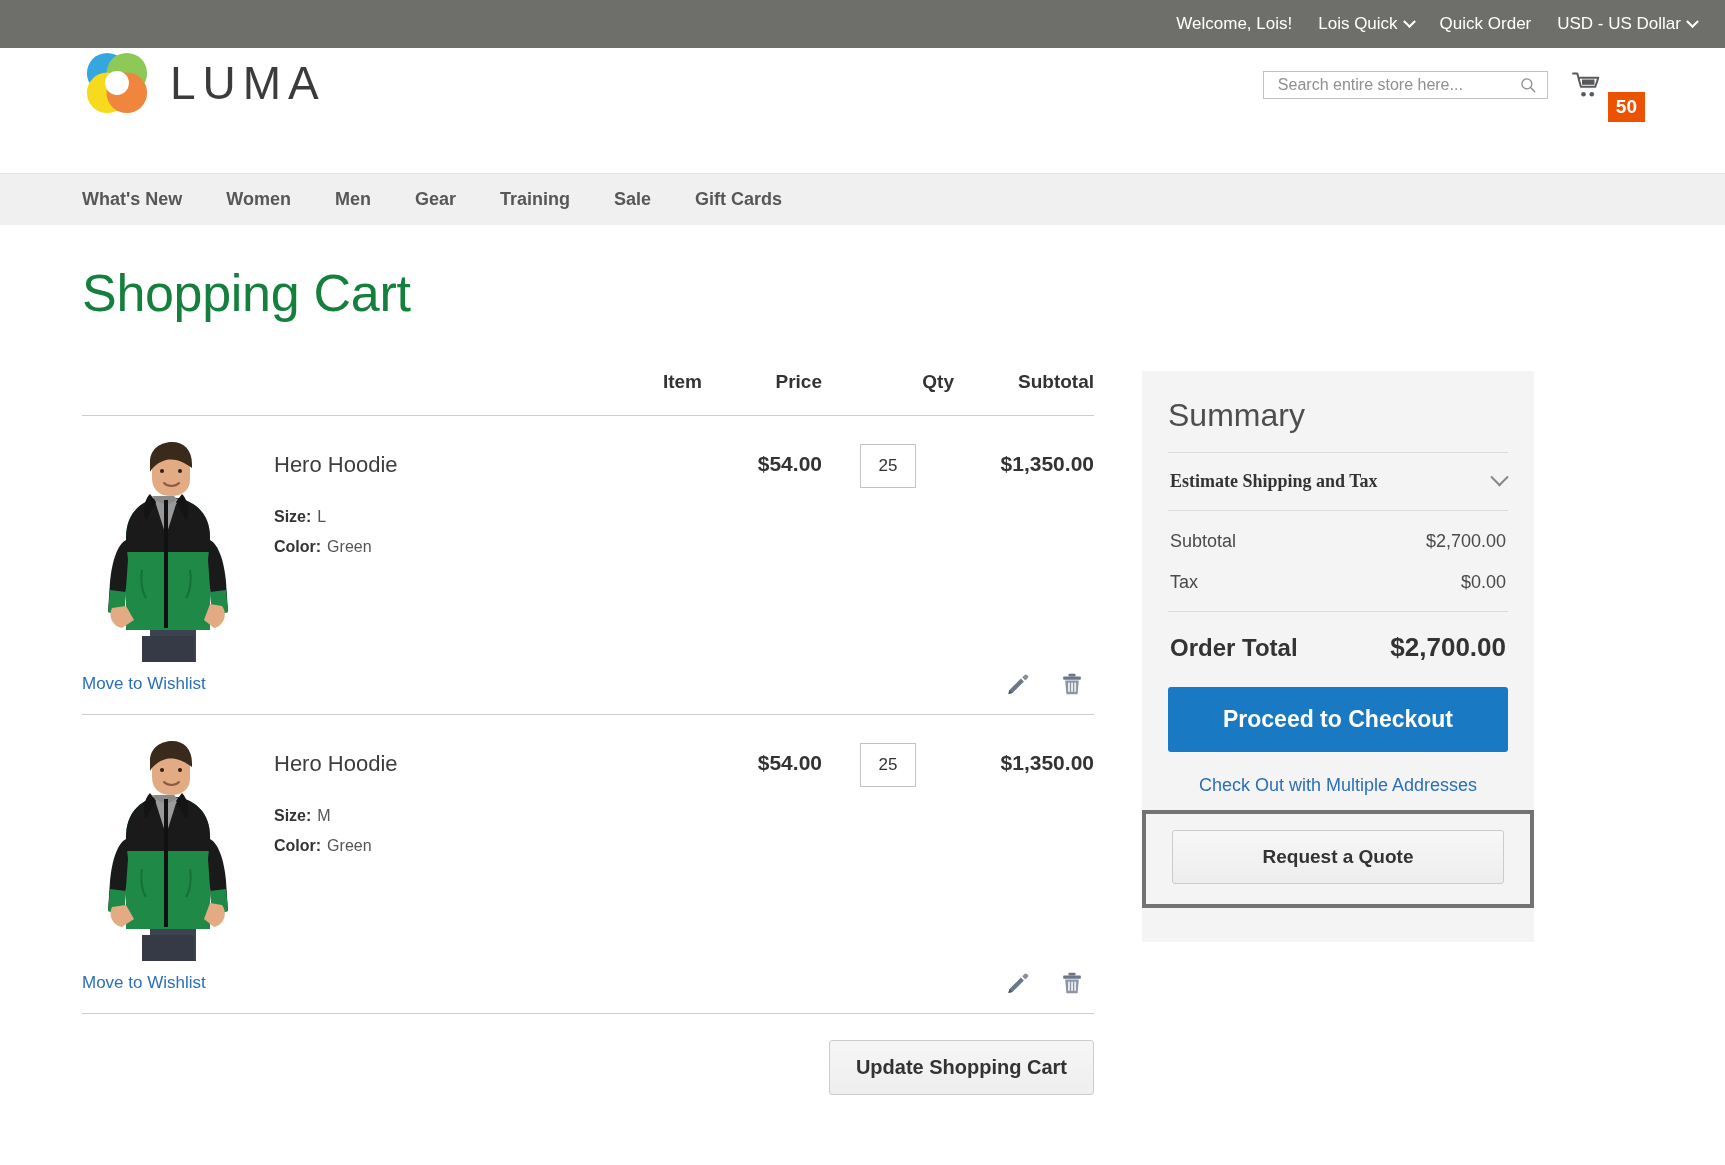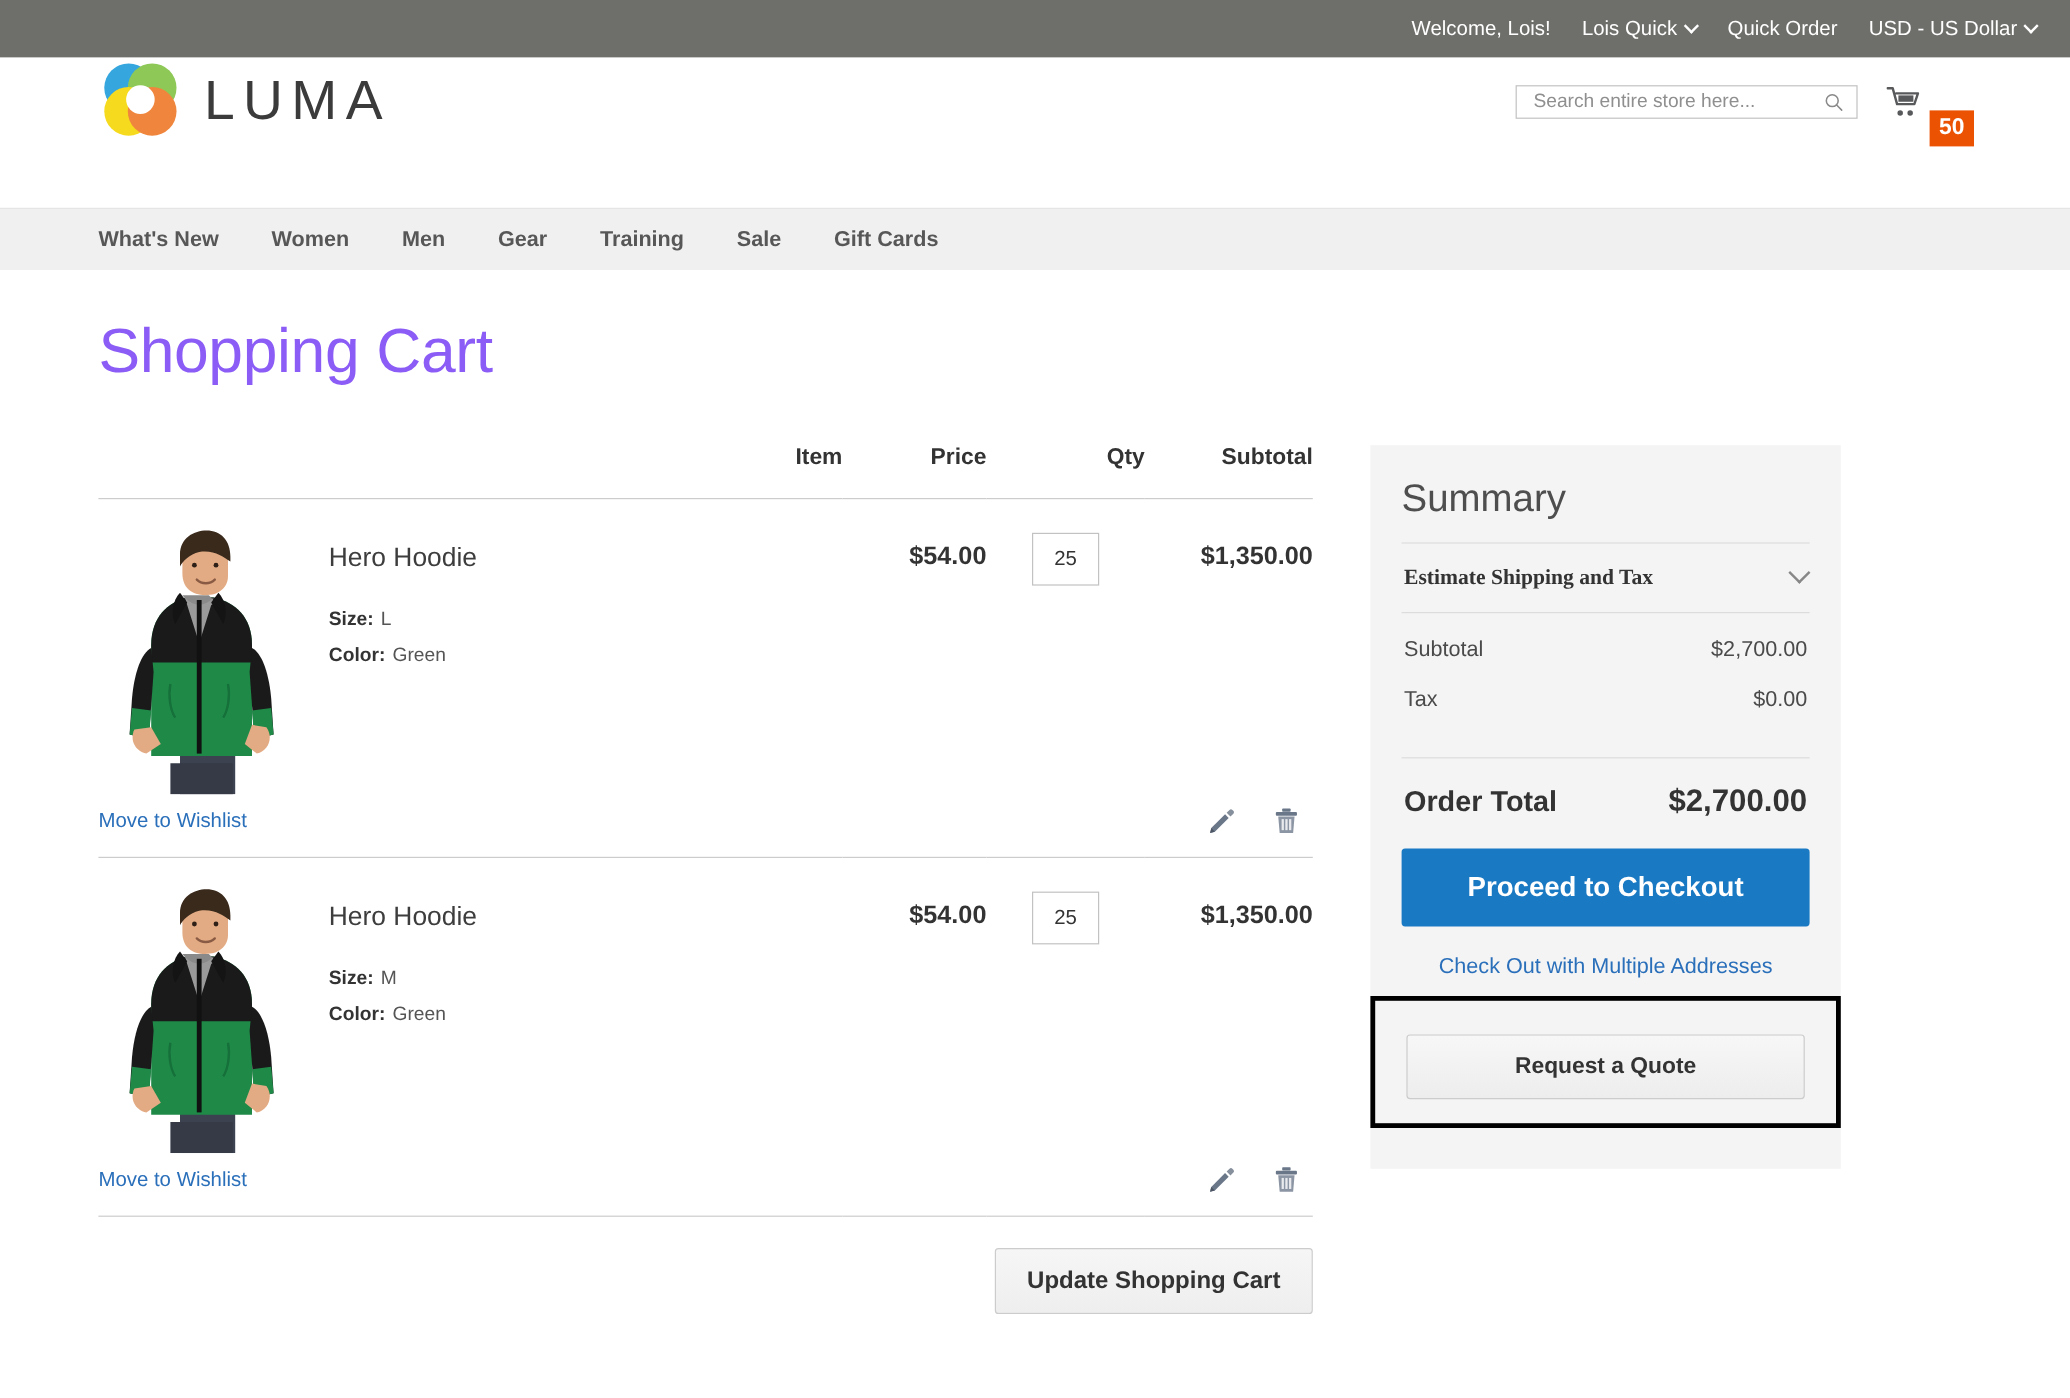--- a/index.html
+++ b/index.html
@@ -113,21 +113,21 @@
     margin-right: 44px;
     cursor: pointer;
     white-space: nowrap;
   }
 
   
   .page { padding: 0 80px 0 82px; }
   .page-title {
     font-size: 52px;
     font-weight: 300;
-    color: #8b5cf6;
+    color: #15803d;
     margin: 38px 0 48px 0;
     letter-spacing: -0.3px;
   }
   .cart-layout { display: flex; align-items: flex-start; gap: 48px; }
   .cart-main { width: 1012px; flex: 0 0 1012px; }
 
   
   table.cart { width: 100%; border-collapse: collapse; table-layout: fixed; }
   table.cart th {
     font-size: 19px;
@@ -239,21 +239,20 @@
     color: #4a4a4a;
     padding: 10px 2px;
   }
   .tot-row .amt { margin-left: auto; }
   .tot-rows { padding-top: 10px; padding-bottom: 8px; }
   .grand-row {
     border-top: 1px solid #dcdcdc;
     display: flex;
     align-items: baseline;
     padding: 20px 2px 24px 2px;
-    margin-top: 20px;
   }
   .grand-label { font-size: 24px; font-weight: bold; color: #333; }
   .grand-amt { margin-left: auto; font-size: 26px; font-weight: bold; color: #333; }
   .btn-checkout {
     display: block;
     width: 100%;
     background: #1979c3;
     color: #ffffff;
     border: none;
     border-radius: 3px;
@@ -266,23 +265,23 @@
   .multi-addr {
     display: block;
     text-align: center;
     color: #2a6fba;
     font-size: 18px;
     text-decoration: none;
     margin: 23px 0 0 0;
     cursor: pointer;
   }
   .quote-highlight {
-    border: 4px solid #000000;
+    border: 4px solid #737373;
     margin: 14px -26px 0 -26px;
-    padding: 28px 26px 20px 26px;
+    padding: 16px 26px 20px 26px;
   }
   .btn-quote {
     display: block;
     width: 100%;
     background: linear-gradient(#f7f7f7,#ededed);
     border: 1px solid #cccccc;
     border-radius: 3px;
     font-size: 19px;
     font-weight: bold;
     color: #333;

